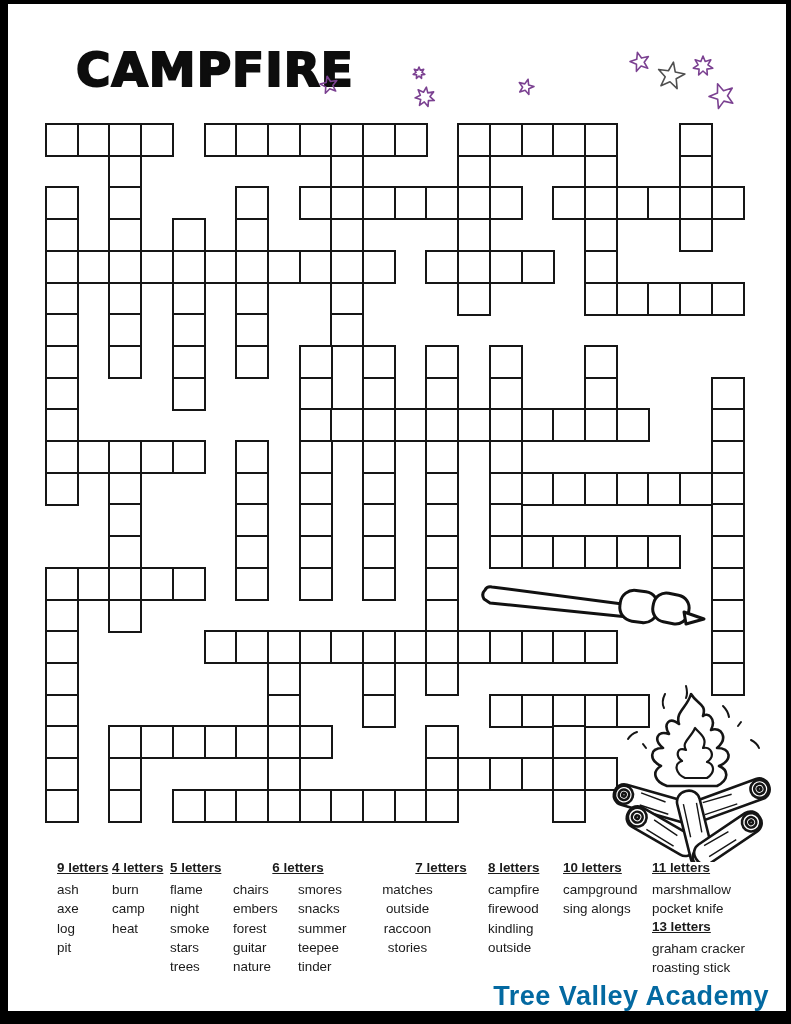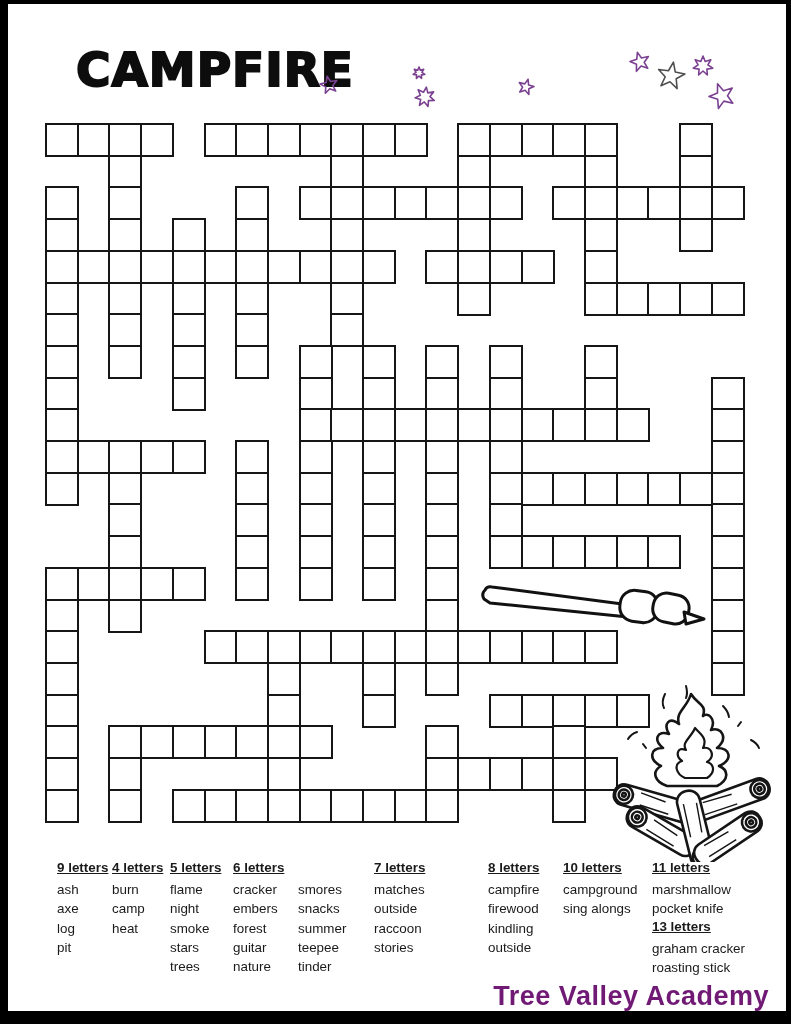--- a/index.html
+++ b/index.html
@@ -25,28 +25,28 @@
   #grid-layer .cell{
     position:absolute;box-sizing:border-box;
     border:2.4px solid #161616;background:#fff;
   }
 
   .illus{position:absolute;}
 
   .wordlist{position:absolute;top:860px;left:0;width:791px;height:120px;font-size:13.4px;color:#1a1a1a;}
   .wgroup{position:absolute;top:0;}
   .wheader{font-weight:bold;text-decoration:underline;white-space:nowrap;height:20px;}
-  .wheader.centered{}
+  .wheader.centered{text-align:center;}
   .wcols{display:flex;}
   .wcol{display:flex;flex-direction:column;}
   .word{height:19.3px;line-height:19.3px;white-space:nowrap;}
 
   .branding{
     position:absolute;right:22px;top:981px;
-    font-size:27px;font-weight:bold;color:#701a75;letter-spacing:0.5px;
+    font-size:27px;font-weight:bold;color:#0369a1;letter-spacing:0.5px;
   }
 </style>
 </head>
 <body>
 
 <div class="page">
 
   <div class="frame top"></div>
   <div class="frame left"></div>
   <div class="frame right"></div>
@@ -408,39 +408,39 @@
             <div class="word">smoke</div>
             <div class="word">stars</div>
             <div class="word">trees</div>
           </div>
         </div>
       </div>
       <div class="wgroup" style="left: 233px;">
         <div class="wheader centered" style="width: 130px;">6 letters</div>
         <div class="wcols">
           <div class="wcol" style="width: 65px;">
-            <div class="word">cracker</div>
+            <div class="word">chairs</div>
             <div class="word">embers</div>
             <div class="word">forest</div>
             <div class="word">guitar</div>
             <div class="word">nature</div>
           </div>
           <div class="wcol" style="width: 65px;">
             <div class="word">smores</div>
             <div class="word">snacks</div>
             <div class="word">summer</div>
             <div class="word">teepee</div>
             <div class="word">tinder</div>
           </div>
         </div>
       </div>
       <div class="wgroup" style="left: 358px; margin-left: 16px;">
         <div class="wheader centered" style="width: 134px;">7 letters</div>
         <div class="wcols">
-          <div class="wcol" style="width: 67px;">
+          <div class="wcol" style="width: 67px; text-align: center;">
             <div class="word">matches</div>
             <div class="word">outside</div>
             <div class="word">raccoon</div>
             <div class="word">stories</div>
           </div>
         </div>
       </div>
       <div class="wgroup" style="left: 488px;">
         <div class="wheader">8 letters</div>
         <div class="wcols">

